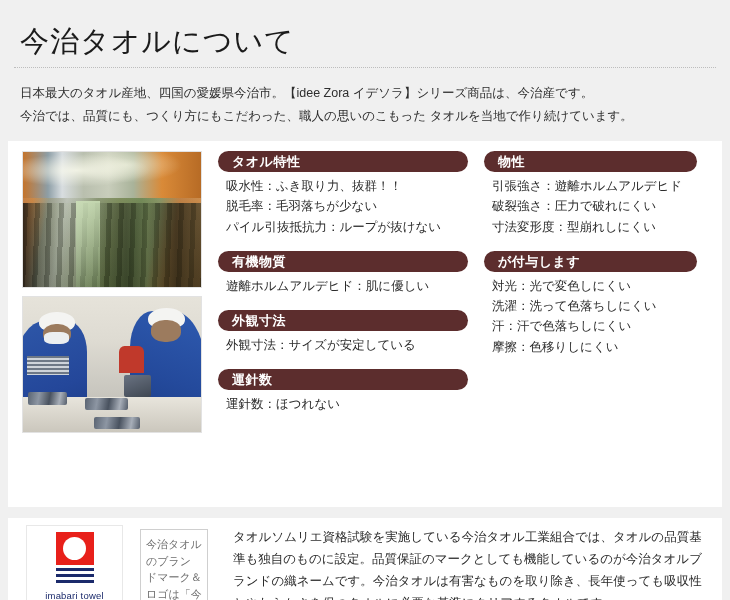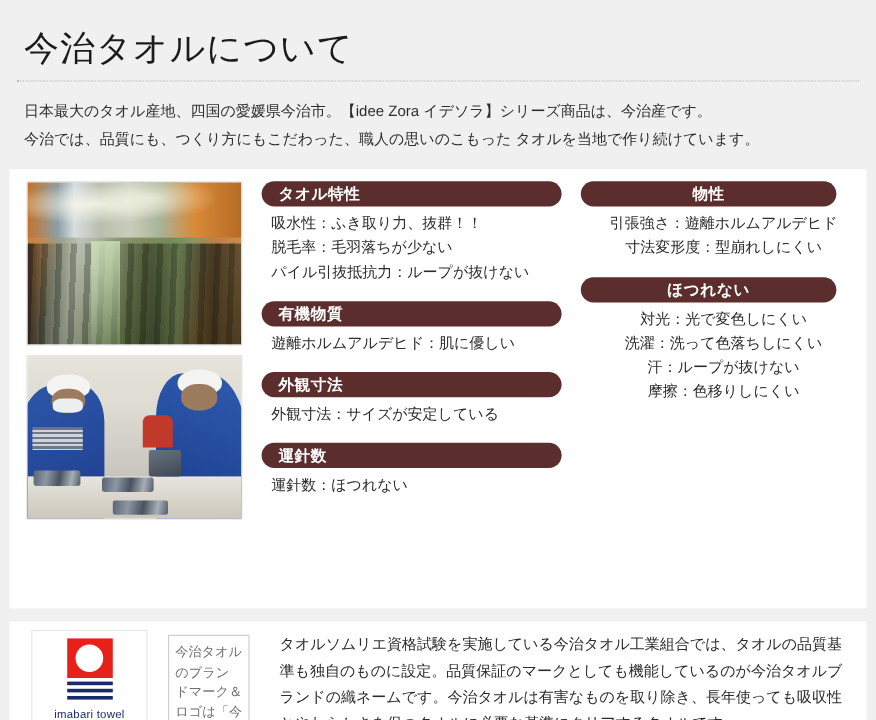--- a/index.html
+++ b/index.html
@@ -215,21 +215,21 @@
     z-index: 5;
   }
 
   
   .spec-cols {
     display: flex;
     flex: 1 1 auto;
     padding-left: 14px;
   }
   .spec-col-left  { width: 258px; flex: 0 0 258px; }
-  .spec-col-right { flex: 1 1 auto; padding-left: 8px; text-align: center; }
+  .spec-col-right { flex: 1 1 auto; padding-left: 8px; }
 
   .spec-group { margin-bottom: 6px; }
   .spec-group.gap-lg { margin-bottom: 14px; }
 
   .spec-head {
     display: block;
     background: #5c2d2d;
     color: #ffffff;
     font-size: 13px;
     font-weight: bold;
@@ -399,30 +399,31 @@
         </div>
 
       </div>
 
       <div class="spec-col-right">
 
         <div class="spec-group gap-lg">
           <span class="spec-head">物性</span>
           <div class="spec-body">
             <div>引張強さ：遊離ホルムアルデヒド</div>
+            <div>破裂強さ：圧力で破れにくい</div>
             <div>寸法変形度：型崩れしにくい</div>
           </div>
         </div>
 
         <div class="spec-group">
-          <span class="spec-head">ほつれない</span>
+          <span class="spec-head">が付与します</span>
           <div class="spec-body">
             <div>対光：光で変色しにくい</div>
             <div>洗濯：洗って色落ちしにくい</div>
-            <div>汗：ループが抜けない</div>
+            <div>汗：汗で色落ちしにくい</div>
             <div>摩擦：色移りしにくい</div>
           </div>
         </div>
 
       </div>
 
     </div>
   </div>
 </div>
 

